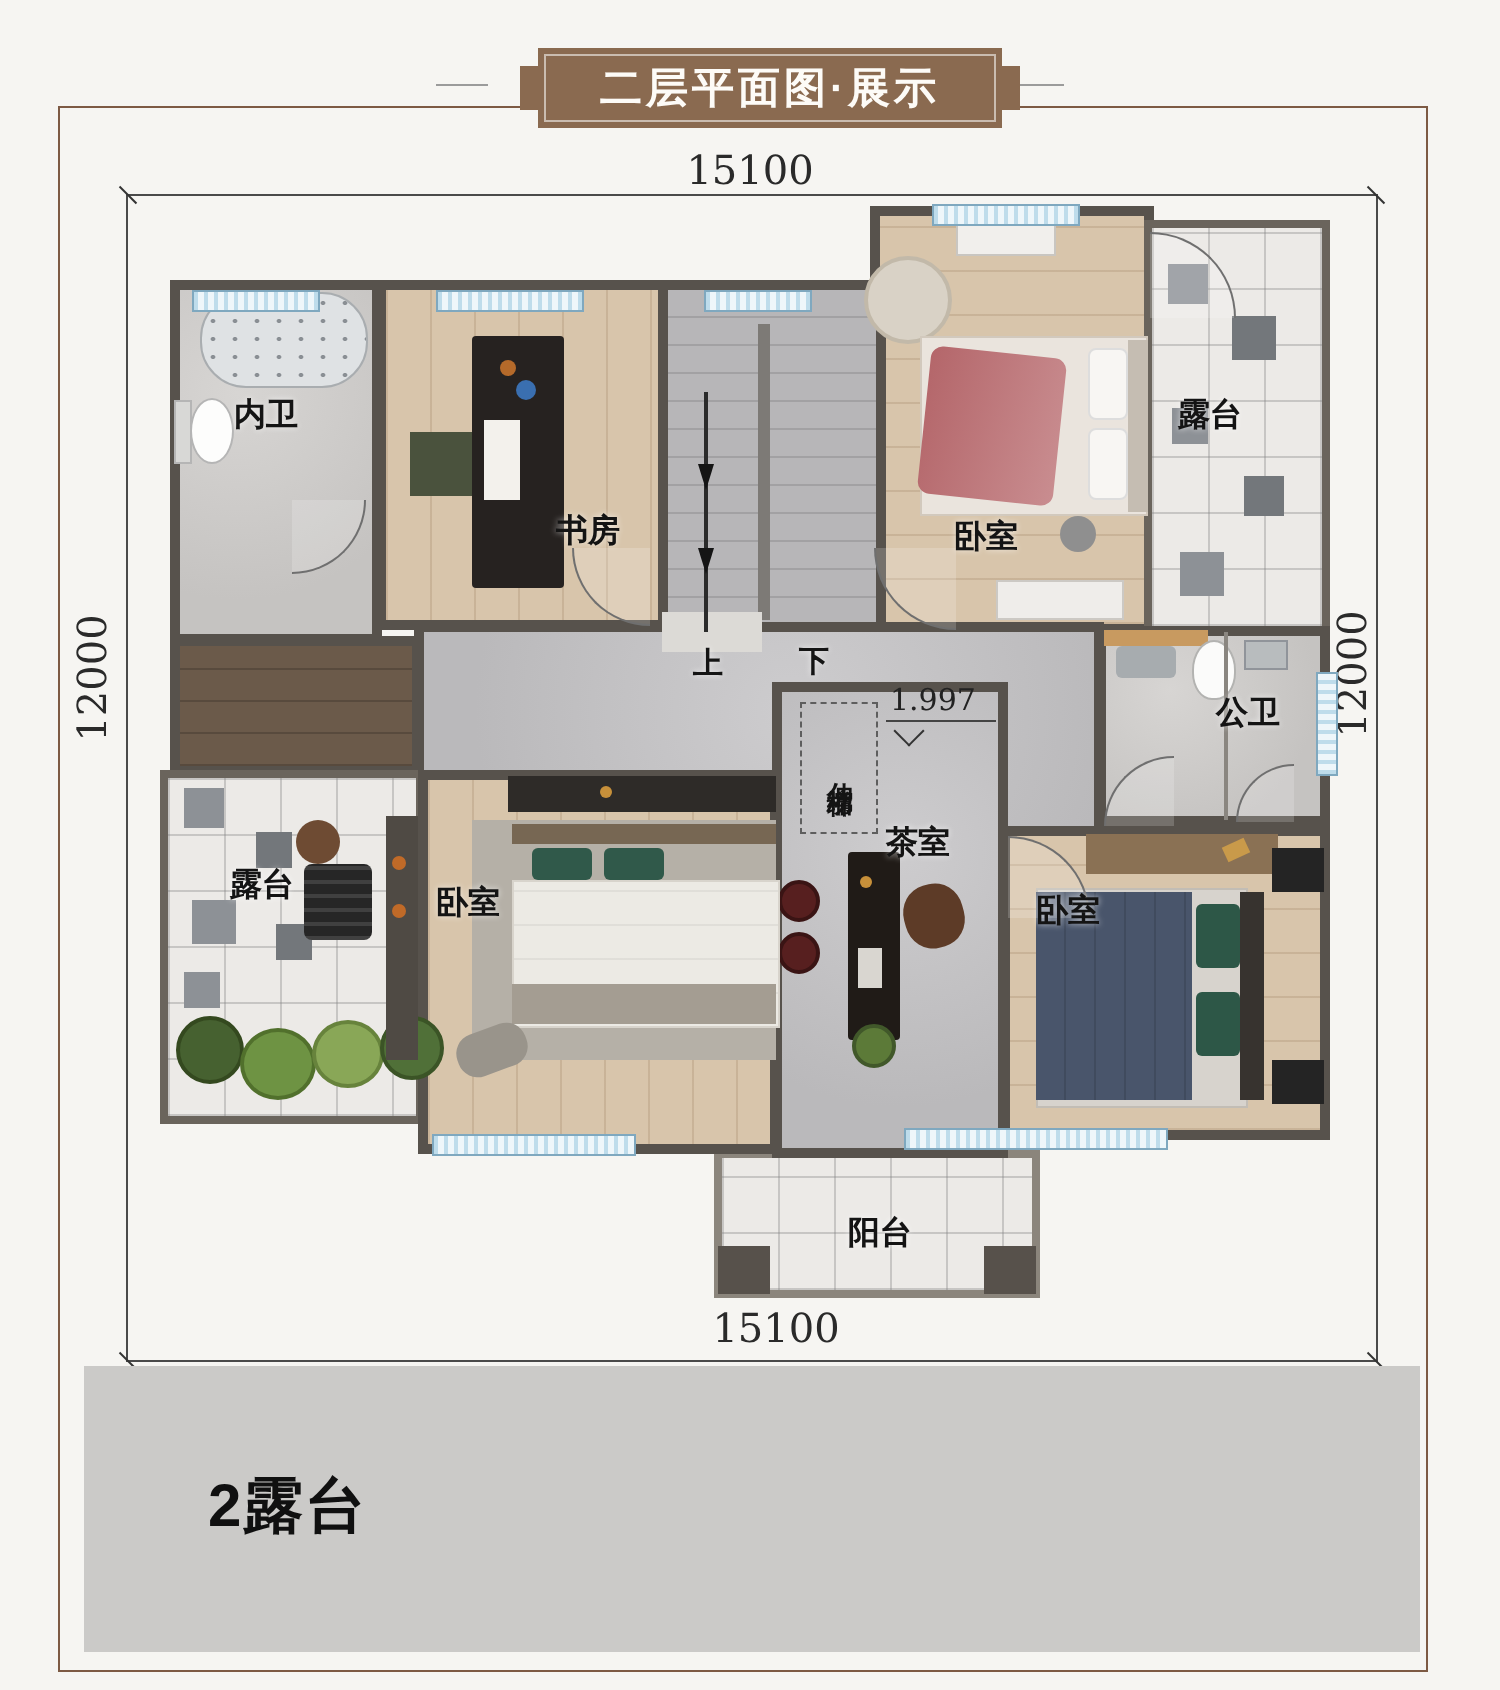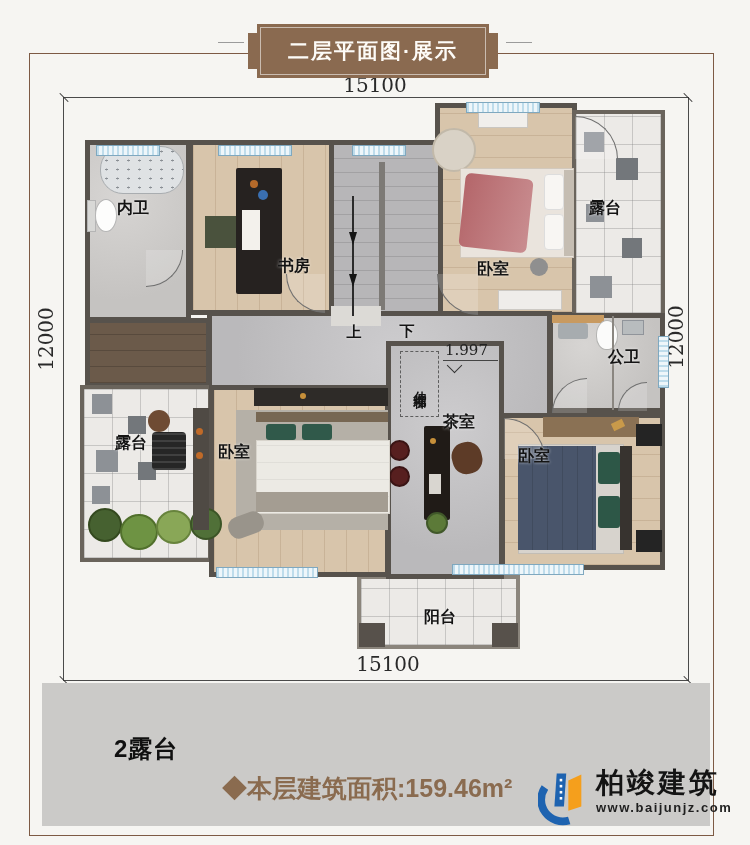--- a/index.html
+++ b/index.html
@@ -1,20 +1,20 @@
 <!DOCTYPE html>
 <html><head>
 <meta charset="utf-8">
 <style>
   html,body{margin:0;padding:0;background:#fff;}
   .page{position:relative;width:750px;height:845px;background:#f6f5f2;overflow:hidden;
         font-family:"Liberation Sans",sans-serif;}
   .frame{position:absolute;left:29px;top:53px;width:683px;height:781px;border:1px solid #7d5a44;}
   
-  .banner{position:absolute;left:248px;top:24px;width:250px;height:54px;background:#8a6a50;
+  .banner{position:absolute;left:260px;top:24px;width:250px;height:40px;background:#8a6a50;
     clip-path:polygon(0 9px,9px 9px,9px 0,calc(100% - 9px) 0,calc(100% - 9px) 9px,100% 9px,
       100% calc(100% - 9px),calc(100% - 9px) calc(100% - 9px),calc(100% - 9px) 100%,
       9px 100%,9px calc(100% - 9px),0 calc(100% - 9px));z-index:20;}
   .banner-inner{position:absolute;inset:3px 12px;border:1px solid rgba(255,255,255,.55);
     display:flex;align-items:center;justify-content:center;}
   .banner-title{color:#fdfbf7;font-size:21px;font-weight:700;letter-spacing:2px;white-space:nowrap;}
   .banner-dash{position:absolute;top:42px;height:1px;background:#9b9b9b;width:26px;z-index:20;}
   
   .dim{position:absolute;background:#4a4a4a;z-index:3;}
   .tick{position:absolute;width:12px;height:1px;background:#333;transform:rotate(45deg);z-index:3;}
@@ -51,21 +51,21 @@
   .ladderbox span{writing-mode:vertical-rl;font-size:13px;font-weight:800;color:#141414;letter-spacing:2px;}
   .level{position:absolute;left:443px;top:340px;z-index:8;font-family:"DejaVu Serif",serif;}
   .level .txt{font-size:15px;color:#222;border-bottom:1px solid #444;padding:0 10px 1px 2px;}
   .level-v{position:absolute;left:449px;top:360px;width:10px;height:10px;border-left:1px solid #333;
     border-bottom:1px solid #333;transform:rotate(-45deg);z-index:8;}
   .arrowhead{position:absolute;width:0;height:0;border-left:4px solid transparent;
     border-right:4px solid transparent;border-top:13px solid #151515;z-index:5;}
   
   .infobox{position:absolute;left:42px;top:683px;width:668px;height:143px;background:#cbcac8;z-index:10;}
   .layout1{position:absolute;left:74px;top:697px;font-size:23px;font-weight:800;color:#101010;letter-spacing:1px;z-index:11;}
-  .layout2{position:absolute;left:114px;top:733px;font-size:24px;font-weight:800;color:#101010;letter-spacing:1px;z-index:11;}
+  .layout2{position:absolute;left:104px;top:733px;font-size:30px;font-weight:800;color:#101010;letter-spacing:1px;z-index:11;}
   .area{position:absolute;left:222px;top:772px;font-size:25px;font-weight:800;color:#8a6b4f;z-index:11;}
   .logo{position:absolute;left:538px;top:768px;display:flex;align-items:flex-start;z-index:12;}
   .logo-text{margin-left:6px;}
   .logo-name{font-size:28px;font-weight:900;color:#141414;letter-spacing:3px;line-height:1.1;}
   .logo-url{font-size:13px;font-weight:800;color:#1f1f1f;letter-spacing:1.5px;margin-top:1px;}
 </style>
 </head>
 <body>
 
 <div class="page">
@@ -220,30 +220,14 @@
   <div class="rlabel" style="left:131px;top:443px">露台</div>
   <div class="rlabel" style="left:234px;top:452px">卧室</div>
   <div class="rlabel" style="left:459px;top:422px">茶室</div>
   <div class="rlabel" style="left:534px;top:456px">卧室</div>
   <div class="rlabel" style="left:440px;top:617px">阳台</div>
   <div class="rlabel sm" style="left:354px;top:332px">上</div>
   <div class="rlabel sm" style="left:407px;top:331px">下</div>
 
   <div class="infobox"></div>
   <div class="layout2">2露台</div>
-  <div class="area">◆本层建筑面积:159.46m²</div>
-
-  <div class="logo">
-    <svg width="52" height="58" viewBox="0 0 60 66">
-      <path d="M8 22 A 25 25 0 0 0 36 60" stroke="#1e63b0" stroke-width="9" fill="none"></path>
-      <rect x="22" y="6" width="11" height="38" fill="#1e63b0" transform="skewX(-4)"></rect>
-      <polygon points="35,14 50,7 50,44 35,49" fill="#f59f1c"></polygon>
-      <rect x="25" y="12" width="3" height="3" fill="#fff"></rect>
-        <rect x="25" y="19" width="3" height="3" fill="#fff"></rect>
-      <rect x="25" y="26" width="3" height="3" fill="#fff"></rect>
-        <rect x="25" y="33" width="3" height="3" fill="#fff"></rect>
-    </svg>
-    <div class="logo-text">
-      <div class="logo-name">柏竣建筑</div>
-      <div class="logo-url">www.baijunjz.com</div>
-    </div>
-  </div>
+
 </div>
 
 </body></html>

